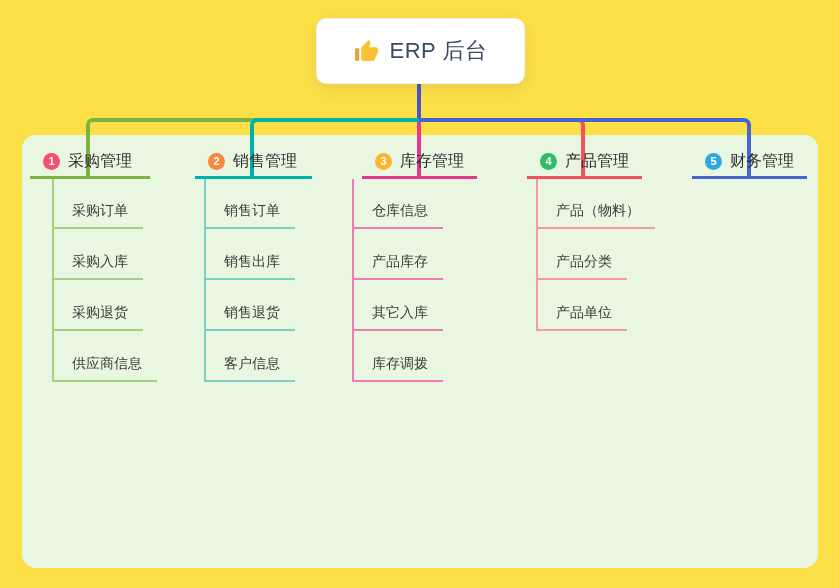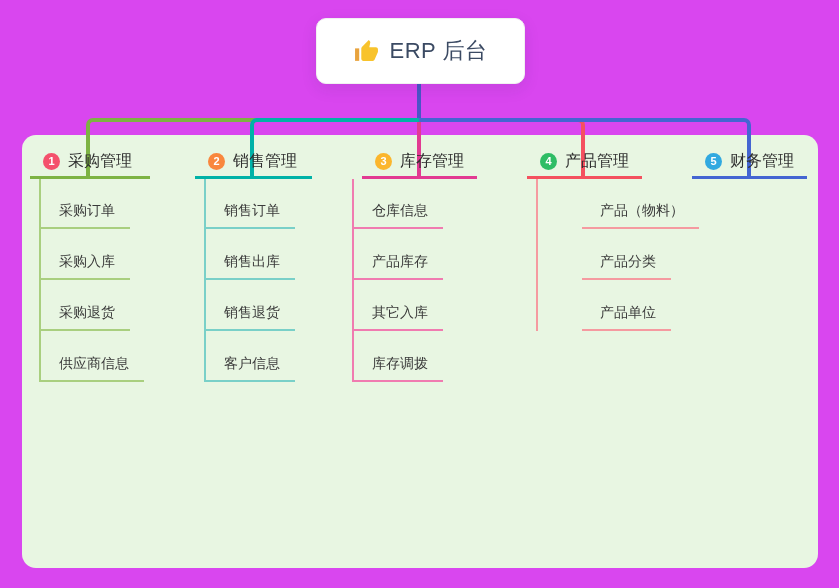--- a/index.html
+++ b/index.html
@@ -1,17 +1,17 @@
 <!DOCTYPE html>
 <html><head>
 <meta charset="utf-8">
 <style>
   html,body{margin:0;padding:0;background:#ffffff;}
   body{font-family:"Liberation Sans","DejaVu Sans",sans-serif;}
-  .stage{position:relative;width:839px;height:588px;background:#d946ef;overflow:hidden;}
+  .stage{position:relative;width:839px;height:588px;background:#fde047;overflow:hidden;}
 
   
   .panel{position:absolute;left:22px;top:135px;width:796px;height:433px;
          background:#e8f6e2;border-radius:14px;z-index:0;}
 
   
   .root-node{position:absolute;left:316px;top:18px;width:207px;height:64px;
              background:#ffffff;border:1px solid #f1f1f1;border-radius:10px;
              box-shadow:0 5px 16px rgba(30,40,80,.10);
              display:flex;align-items:center;justify-content:center;gap:11px;z-index:5;}
@@ -61,21 +61,21 @@
   <div class="drop" style="left: 417px; z-index: 1; --main: #e23a92; --child: #f07bb0; --badge: #fbb62c;"></div>
   <div class="elbow left" style="left: 86px; width: 334px; z-index: 2; --main: #7db343; --child: #a9cf7f; --badge: #f4516c;"></div>
   <div class="elbow left" style="left: 250px; width: 170px; z-index: 3; --main: #00b2a7; --child: #79d0c8; --badge: #f9873d;"></div>
   <div class="elbow right" style="left: 419px; width: 166px; z-index: 2; --main: #f4515f; --child: #f59aa0; --badge: #2ebd65;"></div>
   <div class="elbow right" style="left: 419px; width: 332px; z-index: 3; --main: #4465d2; --child: #8ea7e2; --badge: #31a9e0;"></div>
 
   <div class="topic" style="left: 30px; width: 120px; --main: #7db343; --child: #a9cf7f; --badge: #f4516c;">
     <span class="badge">1</span>
     <span class="t-label">采购管理</span>
   </div>
-  <div class="kids" style="left: 39px; --main: #7db343; --child: #a9cf7f; --badge: #f4516c;">
+  <div class="kids" style="left: 52px; --main: #7db343; --child: #a9cf7f; --badge: #f4516c;">
     <div class="row">
         <span>采购订单</span>
       </div>
     <div class="row">
         <span>采购入库</span>
       </div>
     <div class="row">
         <span>采购退货</span>
       </div>
     <div class="row">
@@ -118,21 +118,21 @@
       </div>
     <div class="row">
         <span>库存调拨</span>
       </div>
   </div>
 
   <div class="topic" style="left: 527px; width: 115px; --main: #f4515f; --child: #f59aa0; --badge: #2ebd65;">
     <span class="badge">4</span>
     <span class="t-label">产品管理</span>
   </div>
-  <div class="kids" style="left: 536px; padding-left: 44px; --main: #f4515f; --child: #f59aa0; --badge: #2ebd65;">
+  <div class="kids" style="left: 536px; --main: #f4515f; --child: #f59aa0; --badge: #2ebd65;">
     <div class="row">
         <span>产品（物料）</span>
       </div>
     <div class="row">
         <span>产品分类</span>
       </div>
     <div class="row">
         <span>产品单位</span>
       </div>
   </div>

